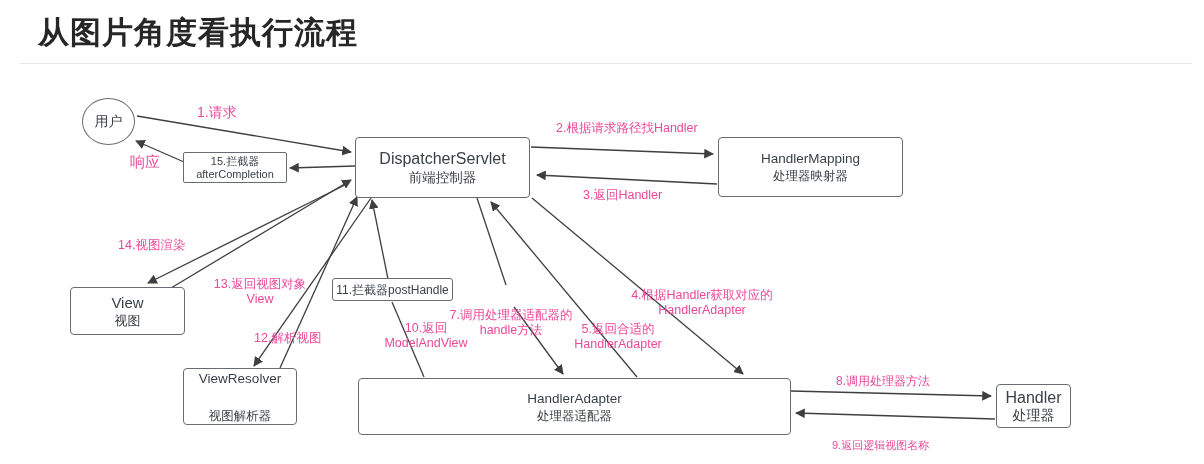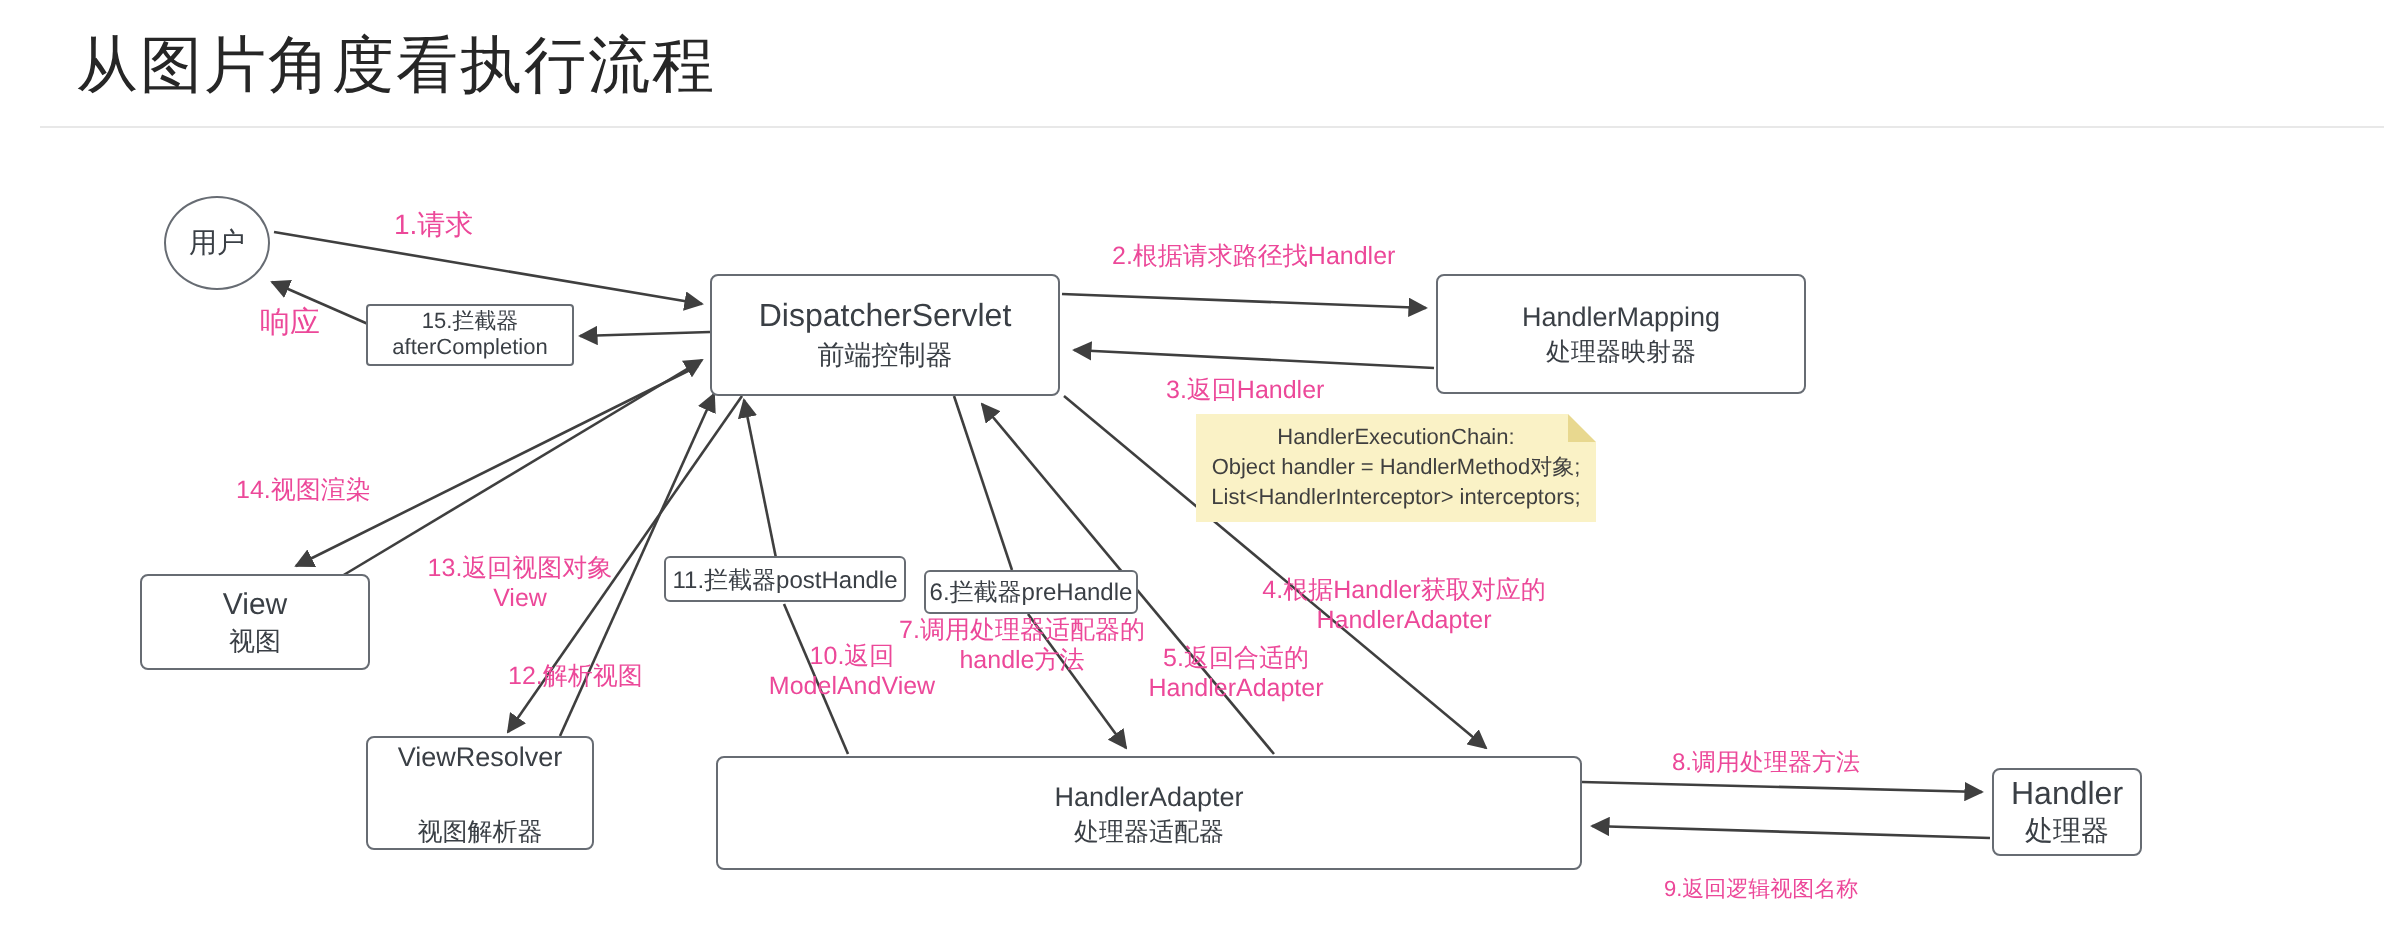--- a/index.html
+++ b/index.html
@@ -2,21 +2,21 @@
 <html><head>
 <meta charset="utf-8">
 <style>
   * { margin:0; padding:0; box-sizing:border-box; }
   html,body { background:#ffffff; }
   body { font-family:"Liberation Sans","DejaVu Sans",sans-serif; }
   #canvas { position:relative; width:1204px; height:464px; background:#fff; overflow:hidden; }
 
   .page-title {
     position:absolute; left:38px; top:12px;
-    font-size:31px; font-weight:normal; color:#262626; letter-spacing:1px;
+    font-size:31px; font-weight:bold; color:#262626; letter-spacing:1px;
   }
   .title-rule {
     position:absolute; left:20px; top:63px; width:1172px; height:1px; background:#e8e8e8;
   }
 
   svg.wires { position:absolute; left:0; top:0; z-index:1; }
 
   .node {
     position:absolute; z-index:2; background:#fff;
     border:1.5px solid #676c73; border-radius:4px;
@@ -100,44 +100,36 @@
 
   <div class="node" style="left:70px; top:287px; width:115px; height:48px;">
     <div class="l1" style="font-size:15px; line-height:18px;">View</div>
     <div class="l2" style="font-size:13px; line-height:17px;">视图</div>
   </div>
 
   <div class="node" style="left:332px; top:278px; width:121px; height:23px; border-radius:3px;">
     <div class="l1" style="font-size:12px; line-height:14px;">11.拦截器postHandle</div>
   </div>
 
-  <div class="node" style="left:462px; top:285px; width:107px; height:22px; border-radius:3px;">
-    <div class="l1" style="font-size:12px; line-height:14px;">6.拦截器preHandle</div>
-  </div>
 
   <div class="node" style="left:183px; top:368px; width:114px; height:57px;gap:20px;">
     <div class="l1" style="font-size:13.5px; line-height:18px;">ViewResolver</div>
     <div class="l2" style="font-size:12.5px; line-height:16px;">视图解析器</div>
   </div>
 
   <div class="node" style="left:358px; top:378px; width:433px; height:57px;">
     <div class="l1" style="font-size:13.5px; line-height:18px;">HandlerAdapter</div>
     <div class="l2" style="font-size:12.5px; line-height:16px;">处理器适配器</div>
   </div>
 
   <div class="node" style="left:996px; top:384px; width:75px; height:44px;">
     <div class="l1" style="font-size:16px; line-height:19px;">Handler</div>
     <div class="l2" style="font-size:14px; line-height:17px;">处理器</div>
   </div>
 
-  <div class="note" style="left:598px; top:207px; width:200px; height:54px;">
-    <div>HandlerExecutionChain:</div>
-    <div>Object handler = HandlerMethod对象;</div>
-    <div>List&lt;HandlerInterceptor&gt; interceptors;</div>
-  </div>
 
 
   <div class="lbl" style="left:197px; top:105px; font-size:14px;">1.请求</div>
   <div class="lbl" style="left:130px; top:154px; font-size:15px;">响应</div>
   <div class="lbl" style="left:556px; top:121px;">2.根据请求路径找Handler</div>
   <div class="lbl" style="left:583px; top:188px;">3.返回Handler</div>
   <div class="lbl" style="left:622px; top:288px; width:160px;">4.根据Handler获取对应的
 HandlerAdapter</div>
   <div class="lbl" style="left:566px; top:322px; width:104px;">5.返回合适的
 HandlerAdapter</div>

